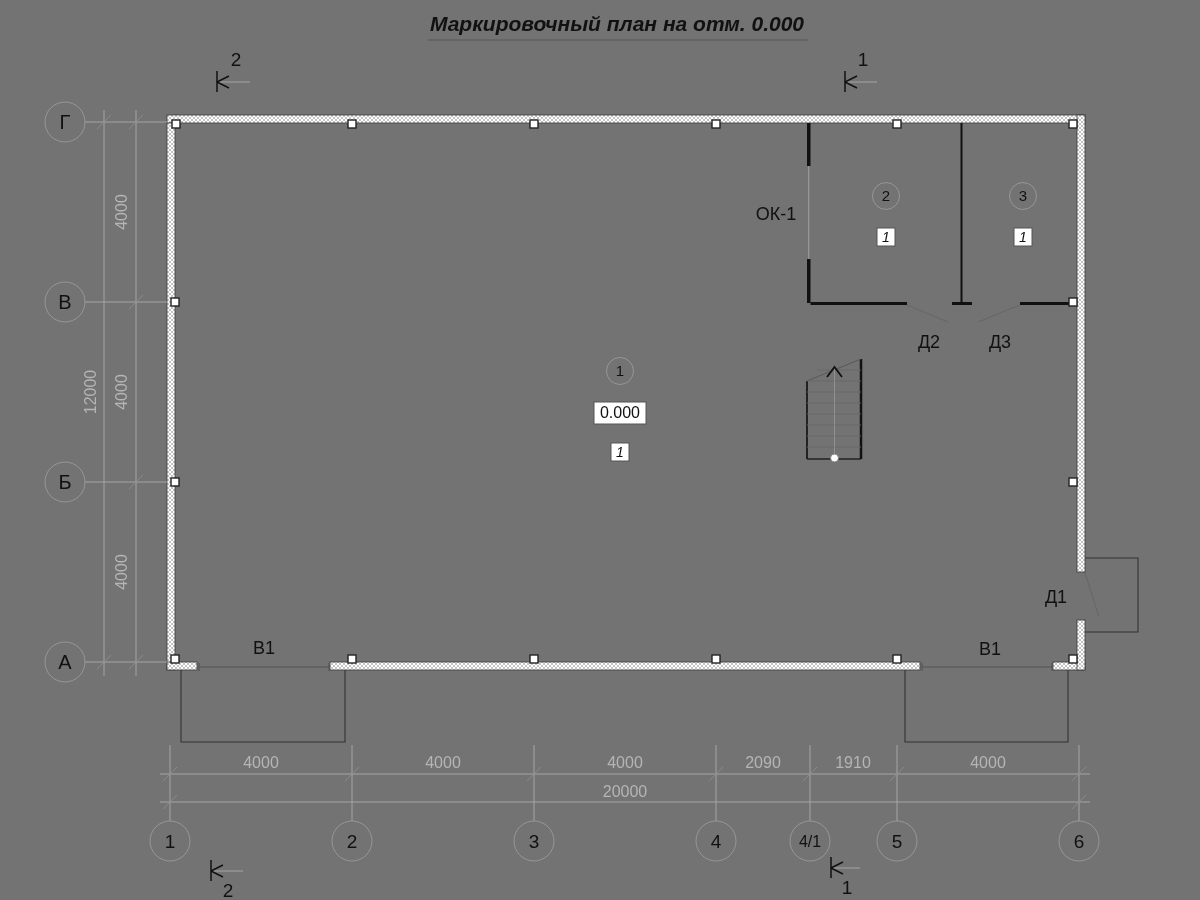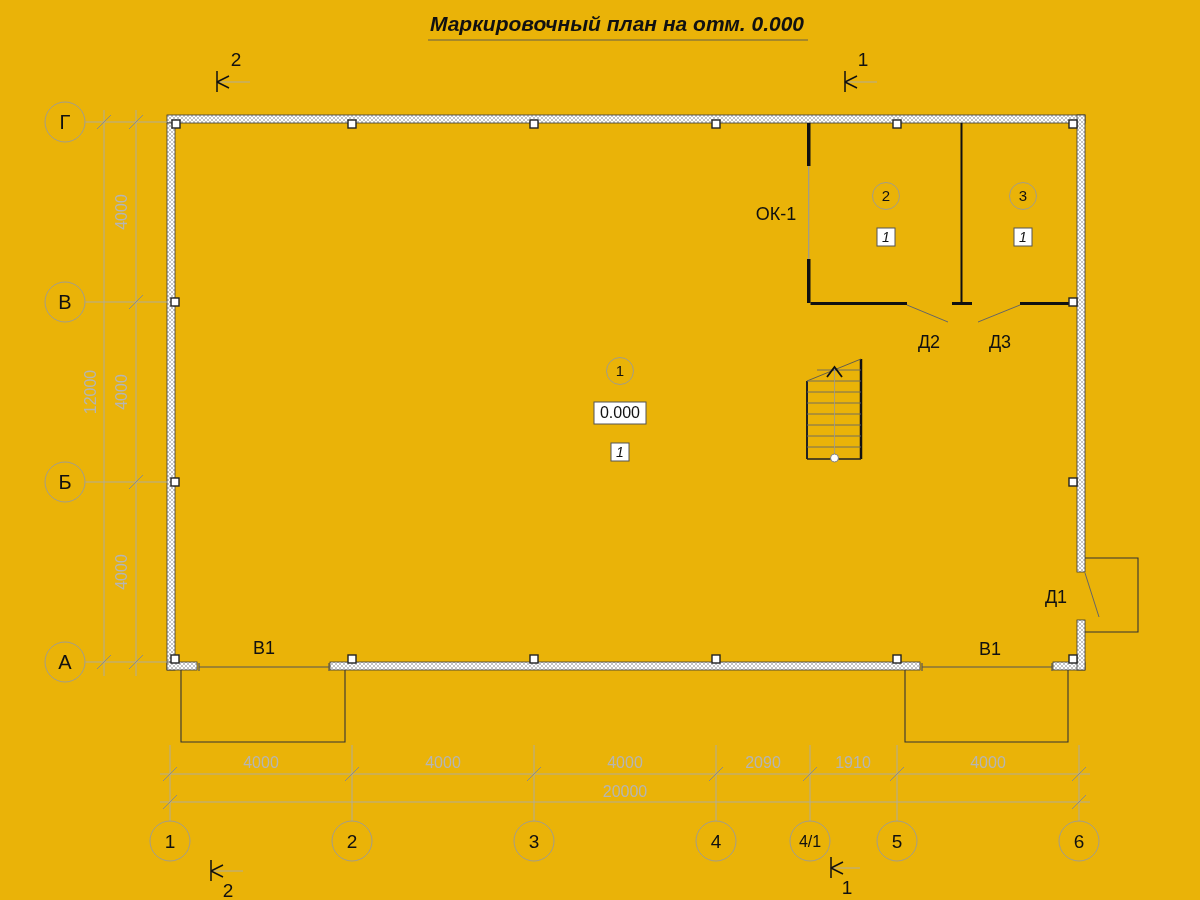--- a/index.html
+++ b/index.html
@@ -1,16 +1,16 @@
 <!DOCTYPE html>
 <html><head>
 <meta charset="utf-8">
 <style>
   html,body{margin:0;padding:0;background:#ffffff;}
-  .sheet{position:relative;width:1200px;height:900px;background:#eab308;overflow:hidden;
+  .sheet{position:relative;width:1200px;height:900px;background:#737373;overflow:hidden;
          font-family:"Liberation Sans", sans-serif;}
   svg{position:absolute;left:0;top:0;}
   text{font-family:"Liberation Sans", sans-serif;}
   .title-text{font-size:21px;font-weight:bold;font-style:italic;fill:#111;}
   .axis-letter{font-size:20px;fill:#111;}
   .axis-num{font-size:19px;fill:#111;}
   .axis-num-small{font-size:16px;fill:#111;}
   .dim-text{font-size:16px;fill:#b5b5b5;}
   .label-text{font-size:18px;fill:#111;}
   .mark-num{font-size:15px;fill:#111;}

